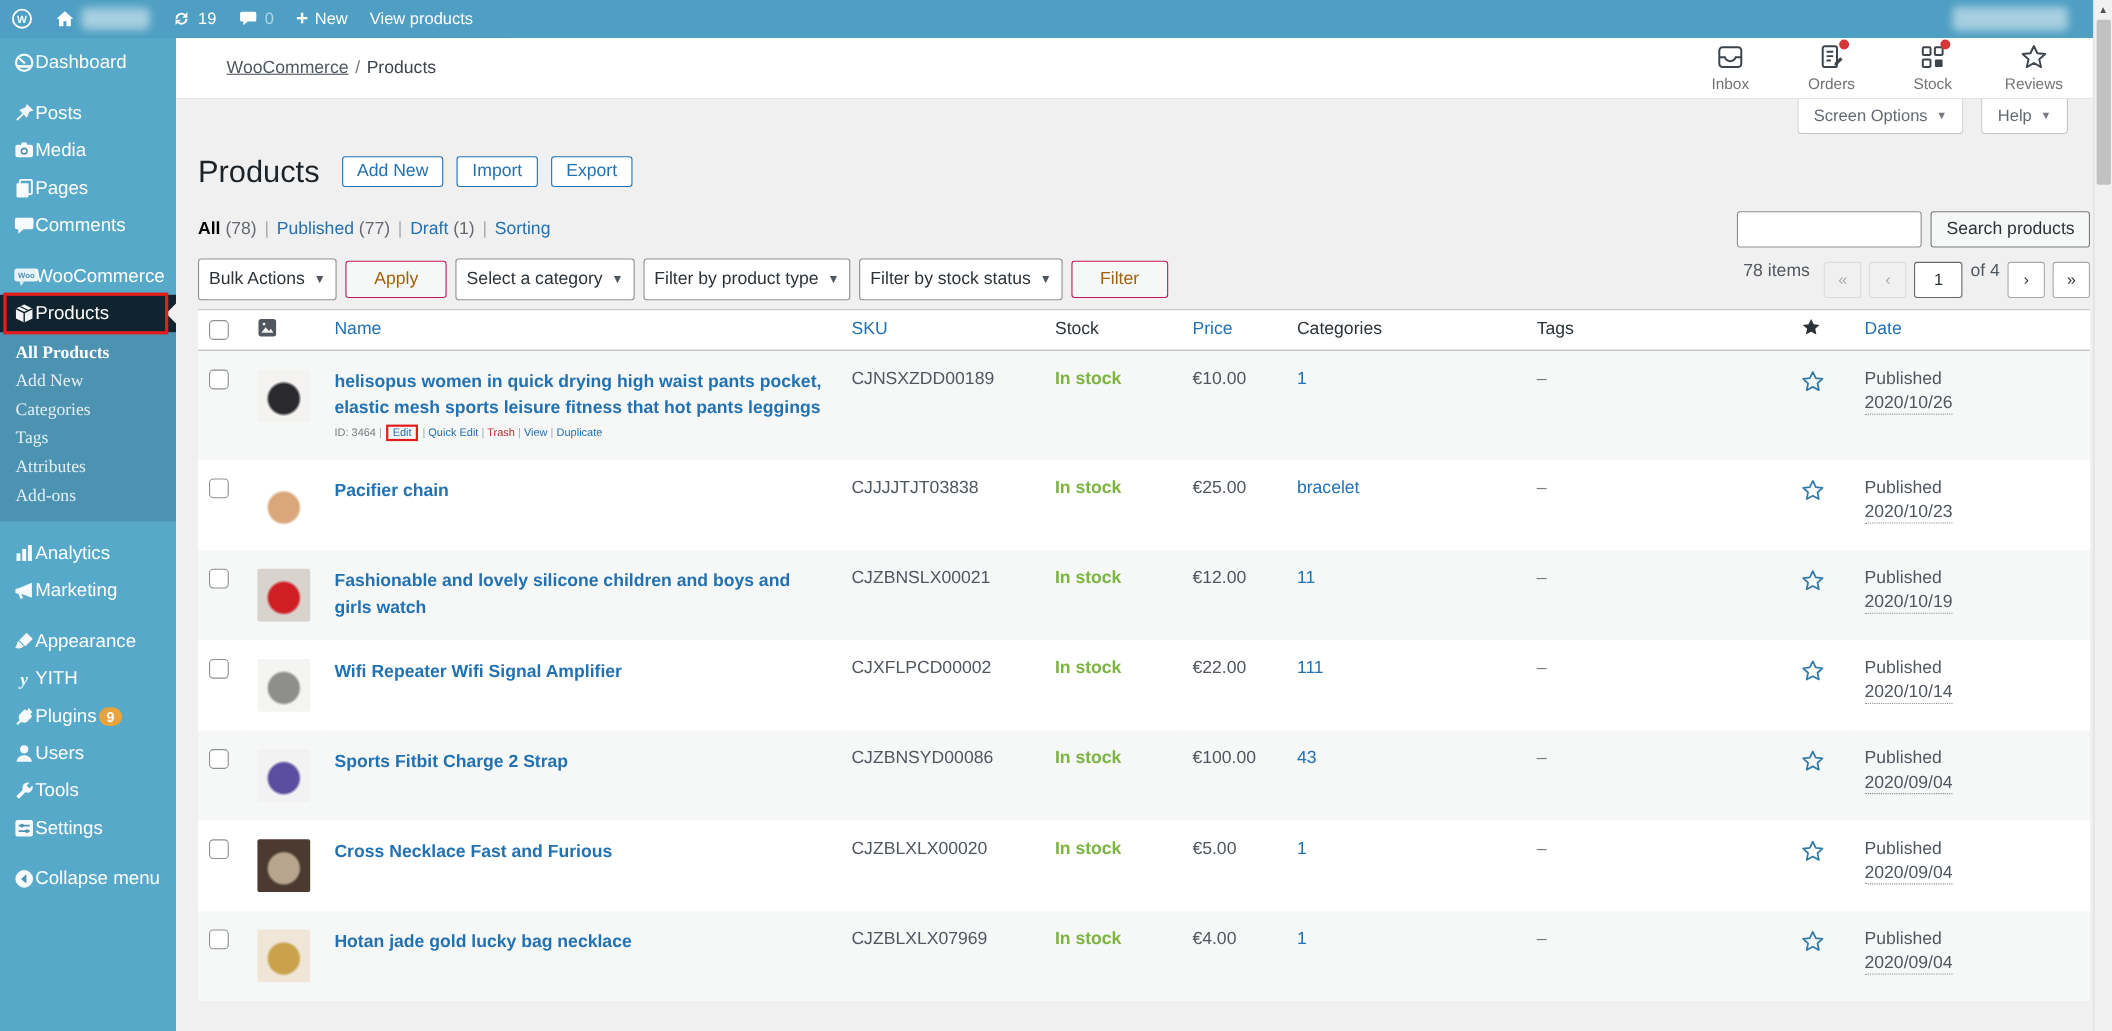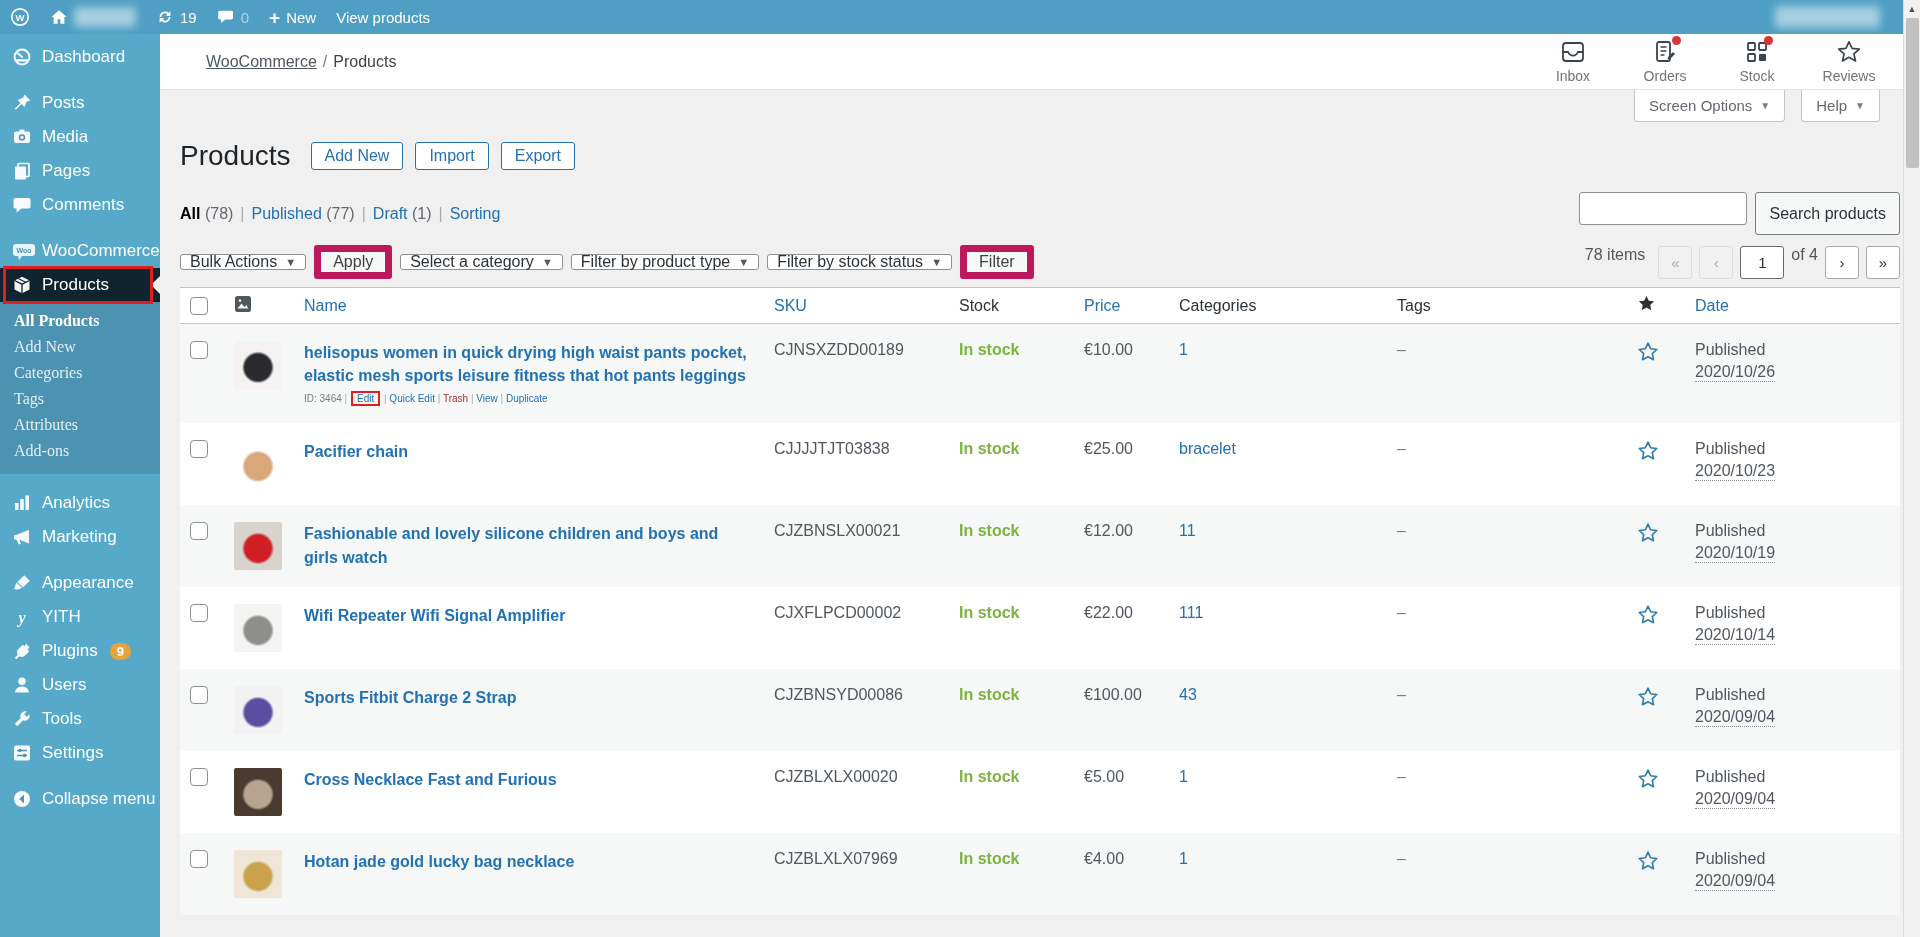--- a/index.html
+++ b/index.html
@@ -12,21 +12,21 @@
     display:flex; align-items:center; color:#fff; font-size:15px; z-index:40; }
   .ab-item { display:flex; align-items:center; gap:6px; padding:0 10px; height:100%; }
   .ab-icon svg { display:block; }
   .blur-blob { background:rgba(255,255,255,.5); border-radius:4px; filter:blur(4px); }
   .ab-count-dim { color:rgba(255,255,255,.55); }
   .ab-right { margin-left:auto; margin-right:30px; }
 
   
   #sidebar { position:fixed; left:0; top:34px; width:160px; height:903px; background:#57A9C9;
     color:#fff; padding-top:6px; z-index:30; }
-  .menu-item { position:relative; height:34px; display:flex; align-items:center; gap:10px;
+  .menu-item { position:relative; height:34px; display:flex; align-items:center; 
     padding:0 0 0 12px; font-size:17px; color:#fff; cursor:pointer; }
   .menu-item.gap { margin-top:12px; }
   .menu-item .mi-icon { width:20px; height:20px; flex:0 0 20px; opacity:.95; }
   .menu-item.active { background:#10242F; }
   .menu-arrow { position:absolute; right:0; top:50%; margin-top:-9px; width:0; height:0;
     border-top:9px solid transparent; border-bottom:9px solid transparent; border-right:9px solid #f0f0f1; }
   .mi-badge { margin-left:2px; background:#E8A33D; color:#fff; border-radius:10px;
     font-size:13px; font-weight:bold; padding:1px 7px; }
   .submenu { background:#4C93B2; padding:6px 0 10px 0;font-family:Liberation Serif, serif; }
   .submenu-item { display:block; padding:4px 0 4px 14px; font-size:16px; color:rgba(255,255,255,.85); }
@@ -68,30 +68,30 @@
 
   .views-row { display:flex; justify-content:space-between; align-items:center; margin-top:16px; }
   .views { font-size:16px; color:#646970; }
   .views a { color:#2271b1; }
   .views .current-view { color:#000; font-weight:bold; }
   .views .vcount { color:#646970; font-weight:normal; }
   .views .vsep { color:#a7aaad; padding:0 7px; }
   .searchbox { display:flex; gap:8px; }
   .search-input { width:168px; height:33px; border:1px solid #8c8f94; border-radius:3px; background:#fff;
     padding:0 8px; font-size:15px; }
-  .search-btn { height:43px; background:#f6f7f7; border:1px solid #787c82; border-radius:3px;
+  .search-btn { height:33px; background:#f6f7f7; border:1px solid #787c82; border-radius:3px;
     color:#2c3338; font-size:16px; padding:0 13px; cursor:pointer; }
 
   .tablenav { display:flex; justify-content:space-between; align-items:center; margin-top:10px; }
   .bulk { display:flex; gap:8px; align-items:center; }
-  .wp-select { height:16px; border:1px solid #8c8f94; border-radius:3px; background:#fff; color:#2c3338;
+  .wp-select { height:38px; border:1px solid #8c8f94; border-radius:3px; background:#fff; color:#2c3338;
     font-size:16px; padding:0 28px 0 9px; display:flex; align-items:center; position:relative; cursor:pointer; }
   .wp-select .caret { position:absolute; right:9px; font-size:11px; color:#50575e; }
-  .small-btn { height:34px; background:#f6f7f7; border:7px solid #be185d; border-radius:3px;
-    color:#404040; font-size:16px; padding:0 12px; cursor:pointer; }
+  .small-btn { height:34px; background:#f6f7f7; border:1px solid #be185d; border-radius:3px;
+    color:#a16207; font-size:16px; padding:0 25px; cursor:pointer; }
   .pagenav { display:flex; align-items:flex-start; gap:7px; font-size:16px; color:#50575e; }
   .pg-btn { min-width:34px; height:33px; border:1px solid #a7aaad; background:#fff; border-radius:3px;
     color:#2c3338; font-size:15px; display:flex; align-items:center; justify-content:center; cursor:pointer; }
   .pg-btn.disabled { background:#f0f0f1; border-color:#dcdcde; color:#a7aaad; cursor:default; }
   .pg-input { width:44px; height:33px; border:1px solid #646970; border-radius:3px; text-align:center;
     font-size:15px; color:#2c3338; }
   .items-count { margin-right:6px; }
 
   
   table.list { width:100%; border-collapse:collapse; background:#fff; margin-top:8px;

